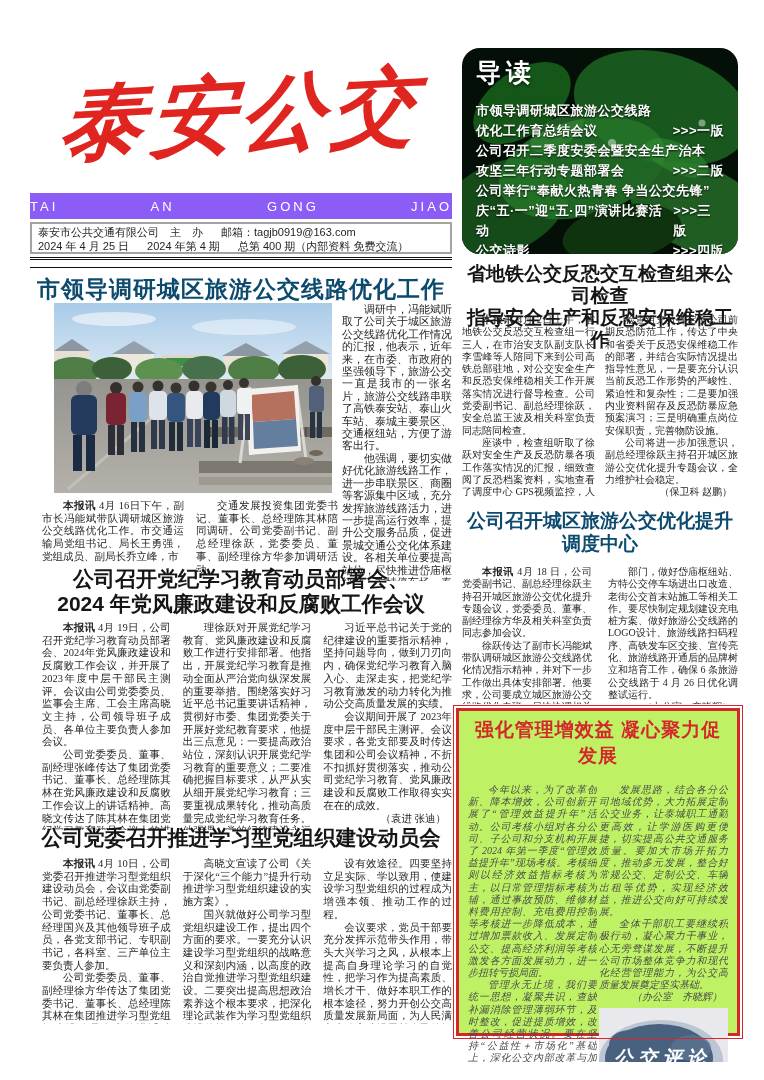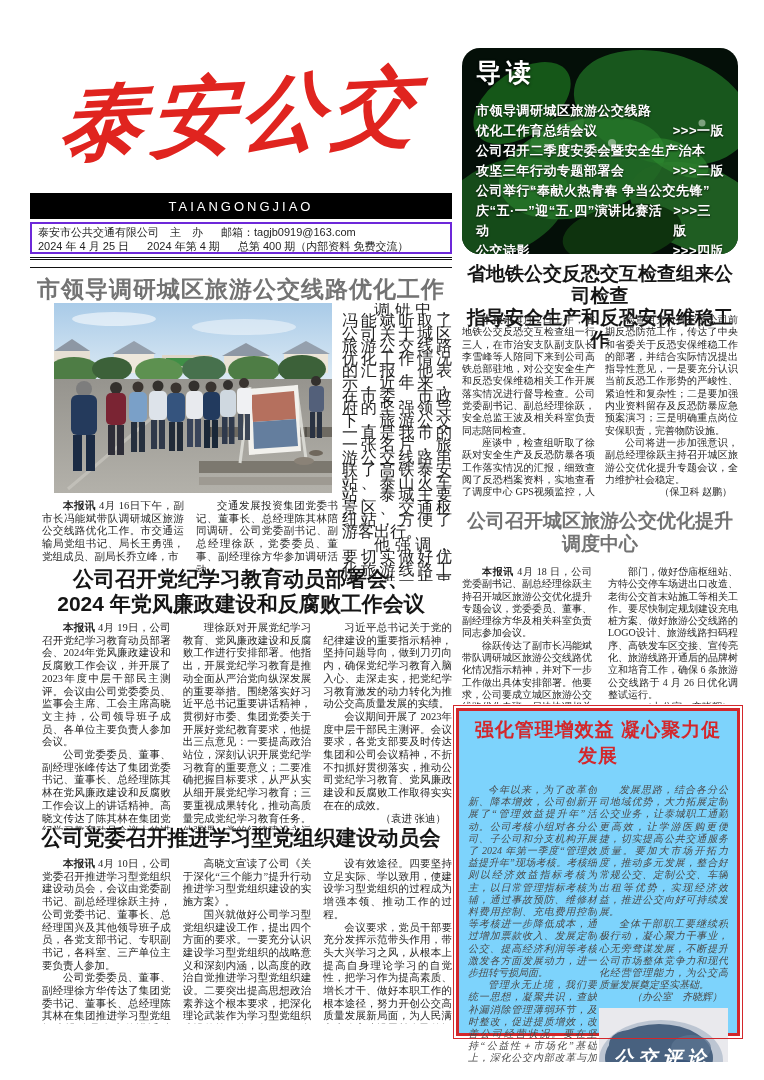--- a/index.html
+++ b/index.html
@@ -2,31 +2,31 @@
 <html><head>
 <meta charset="utf-8">
 <style>
   html,body{margin:0;padding:0;background:#e9e9e9;}
   .page{position:relative;width:764px;height:1080px;background:#ffffff;margin:0 auto;overflow:hidden;
         font-family:"Liberation Serif","DejaVu Serif",serif;color:#1f1f1f;}
   
   .logo{position:absolute;left:30px;top:40px;width:422px;height:150px;display:flex;align-items:center;justify-content:center;}
   .logo span{font-family:"DejaVu Serif",serif;font-weight:bold;font-style:italic;font-size:84px;color:#e0241f;
              letter-spacing:6px;transform:skewX(-7deg) rotate(-3deg);white-space:nowrap;}
-  .bluebar{position:absolute;left:30px;top:193px;width:422px;height:26px;background:#000000;display:flex;
-           align-items:center;justify-content:center;color:#fff;font-family:"Liberation Sans",sans-serif;
+  .bluebar{position:absolute;left:30px;top:193px;width:422px;height:26px;background:#8b5cf6;display:flex;
+           align-items:center;justify-content:space-between;color:#fff;font-family:"Liberation Sans",sans-serif;
            font-size:13px;letter-spacing:3px;}
-  .infobox{position:absolute;left:30px;top:222px;width:422px;height:32px;border:2px solid #6d28d9;box-sizing:border-box;
+  .infobox{position:absolute;left:30px;top:222px;width:422px;height:32px;border:2px solid #a3a3a3;box-sizing:border-box;
            padding:1px 6px;font-size:11px;font-family:"Liberation Sans",sans-serif;line-height:14px;}
   .inforow{display:flex;gap:18px;white-space:nowrap;}
   .rule-double{position:absolute;left:30px;top:257px;width:422px;height:3px;border-top:1.5px solid #111;border-bottom:1.5px solid #111;box-sizing:border-box;}
   .rule-single{position:absolute;left:30px;top:267px;width:422px;border-top:1.5px solid #111;}
   
   .hl{position:absolute;text-align:center;font-family:"Liberation Sans","DejaVu Sans",sans-serif;font-weight:bold;}
-  .hl-red{color:#737373;}
+  .hl-red{color:#0c4a6e;}
   .hl-black{color:#151515;}
   
   .cols{display:flex;}
   .col{flex:1;overflow:hidden;}
   .body-txt p{margin:0;text-indent:2em;text-align:justify;}
   .left-body{font-size:10.5px;line-height:12.7px;}
   .right-body{font-size:10px;line-height:12.3px;}
   .byline{text-align:right;padding-right:6px;}
   
   .a1-photo{position:absolute;left:54px;top:303px;width:278px;height:190px;}
@@ -35,21 +35,21 @@
   
   .guide{position:absolute;left:462px;top:48px;width:276px;height:206px;overflow:hidden;border-radius:18px;}
   .guide svg{position:absolute;inset:0;}
   .guide-inner{position:absolute;inset:0;padding:8px 14px;color:#fff;font-family:"Liberation Sans",sans-serif;}
   .guide-title{font-size:25px;font-weight:bold;letter-spacing:5px;text-shadow:0 1px 3px rgba(0,0,0,.8);}
   .guide-items{margin-top:12px;}
   .guide-item{display:flex;justify-content:space-between;font-size:13px;font-weight:bold;line-height:20px;
               text-shadow:0 1px 2px rgba(0,0,0,.85);letter-spacing:.5px;}
   
   .editorial{position:absolute;left:456px;top:708px;width:284px;height:328px;box-sizing:border-box;
-             border:3px solid #d3272b;outline:1px solid #d3272b;outline-offset:2px;padding:5px 9px;background:#7dd3fc;}
+             border:3px solid #d3272b;outline:1px solid #d3272b;outline-offset:2px;padding:5px 9px;background:#bef264;}
   .edit-title{text-align:center;font-family:"Liberation Sans",sans-serif;font-weight:bold;font-size:19px;
               color:#d3272b;letter-spacing:1px;margin-top:1px;}
   .edit-cols{display:flex;gap:2px;margin-top:15px;height:278px;overflow:hidden;}
   .edit-cols .col{font-size:10px;line-height:12.2px;color:#4a4a4a;font-style:italic;}
   .stamp{display:block;margin-top:4px;margin-left:-10px;}
   b{font-weight:bold;}
 </style>
 </head>
 <body>
 
@@ -249,21 +249,21 @@
   </div>
 
   <div class="a1-below cols body-txt left-body" style="gap:12px;">
     <div class="col">
         <p><b>本报讯</b> 4月 16日下午，副市长冯能斌带队调研城区旅游公交线路优化工作。市交通运输局党组书记、局长王勇强，党组成员、副局长乔立峰，市</p>
       </div>
     <div class="col">
         <p>交通发展投资集团党委书记、董事长、总经理陈其林陪同调研。公司党委副书记、副总经理徐跃，党委委员、董事、副经理徐方华参加调研活动。</p>
       </div>
   </div>
-  <div class="a1-side body-txt left-body" style="font-size:16px;line-height:12.4px;">
+  <div class="a1-side body-txt left-body" style="font-size:11px;line-height:12.4px;">
       <p>调研中，冯能斌听取了公司关于城区旅游公交线路优化工作情况的汇报，他表示，近年来，在市委、市政府的坚强领导下，旅游公交一直是我市的一张名片，旅游公交线路串联了高铁泰安站、泰山火车站、泰城主要景区、交通枢纽站，方便了游客出行。</p>
       <p>他强调，要切实做好优化旅游线路工作，进一步串联景区、商圈等客源集中区域，充分发挥旅游线路活力，进一步提高运行效率，提升公交服务品质，促进景城交通公交化体系建设。各相关单位要提高站位，尽快推进岱庙枢纽站、方特停车场、泰安老街首末站及充电桩建设，确保五一节完成旅游线路优化调整，满足游客“安全、便捷、有序、舒适”的旅游需求，助力我市文旅融合发展。（调度中心　王继圣）</p>
     </div>
 
   <div class="hl hl-black" style="left:30px;top:566px;width:422px;font-size:21px;line-height:25px;">
     <div>公司召开党纪学习教育动员部署会、</div>
     <div>2024 年党风廉政建设和反腐败工作会议</div>
   </div>
   <div class="cols body-txt left-body" style="position:absolute;left:42px;top:622px;width:410px;height:208px;gap:12px;">
     <div class="col">

